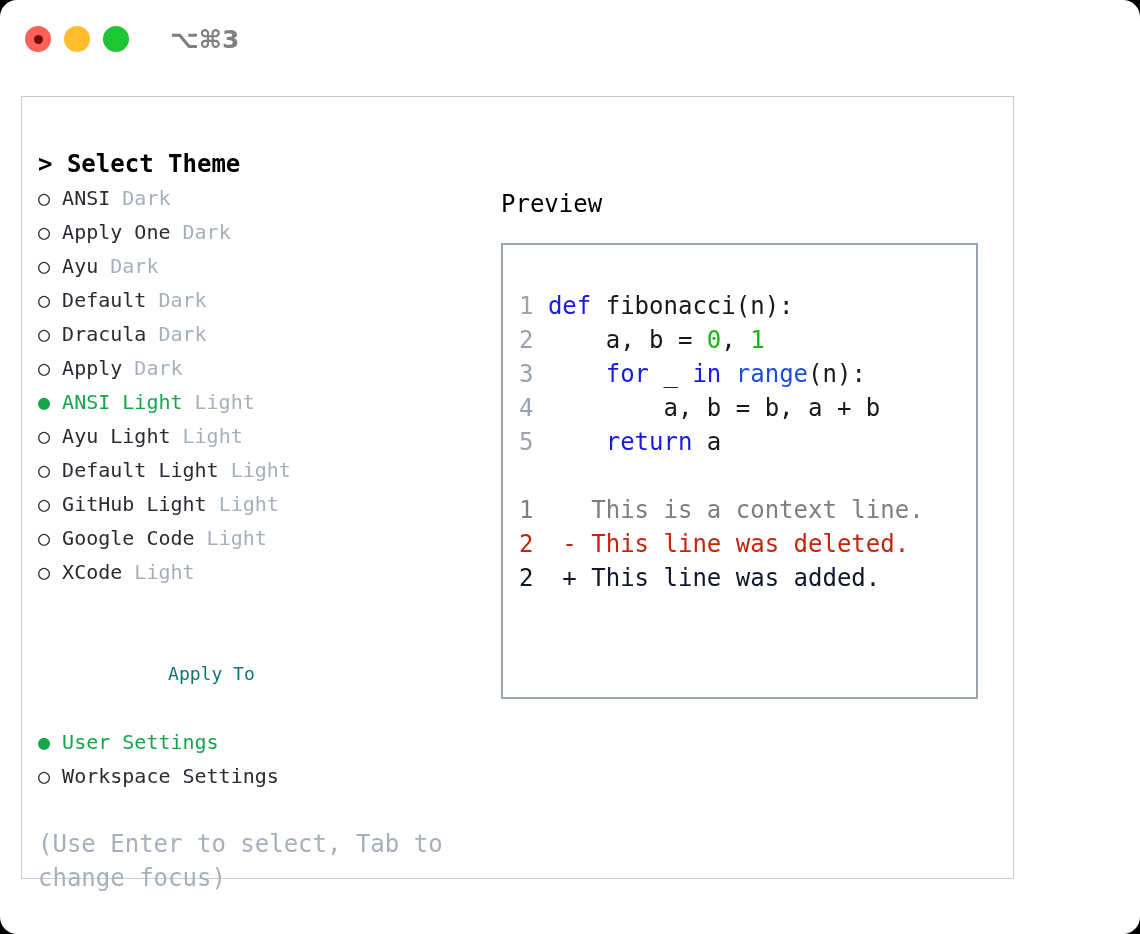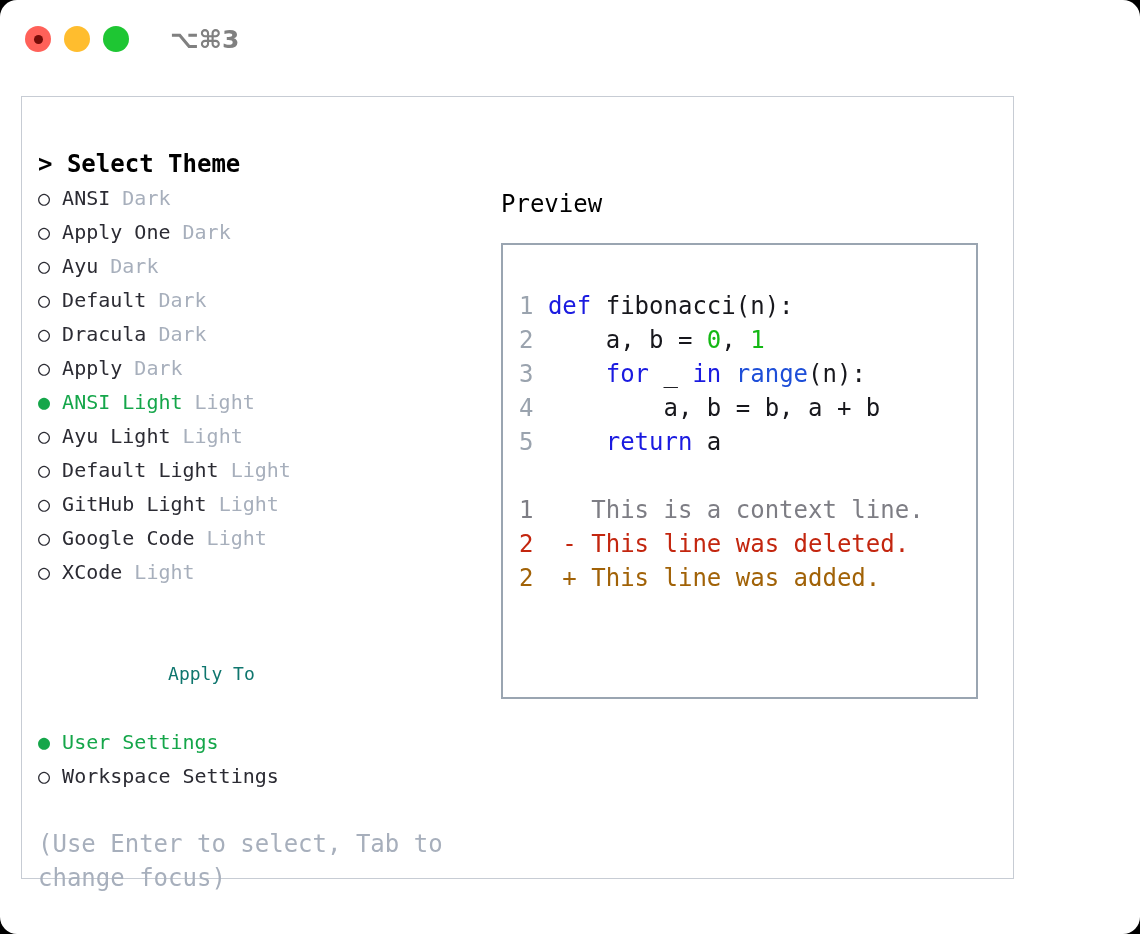--- a/index.html
+++ b/index.html
@@ -184,21 +184,21 @@
     position: absolute;
     left: 16px;
     top: 248px;
     font-size: 24px;
     line-height: 34px;
     white-space: pre;
     letter-spacing: 0px;
   }
   .d-ctx { color: #7d7d84; }
   .d-del { color: #c3260f; }
-  .d-add { color: #a16207; }
+  .d-add { color: #0f172a; }
 </style>
 </head>
 <body>
 
 <div class="window">
 
   <div class="titlebar">
     <div class="lights">
       <div class="light red">
         <div class="pip"></div>

